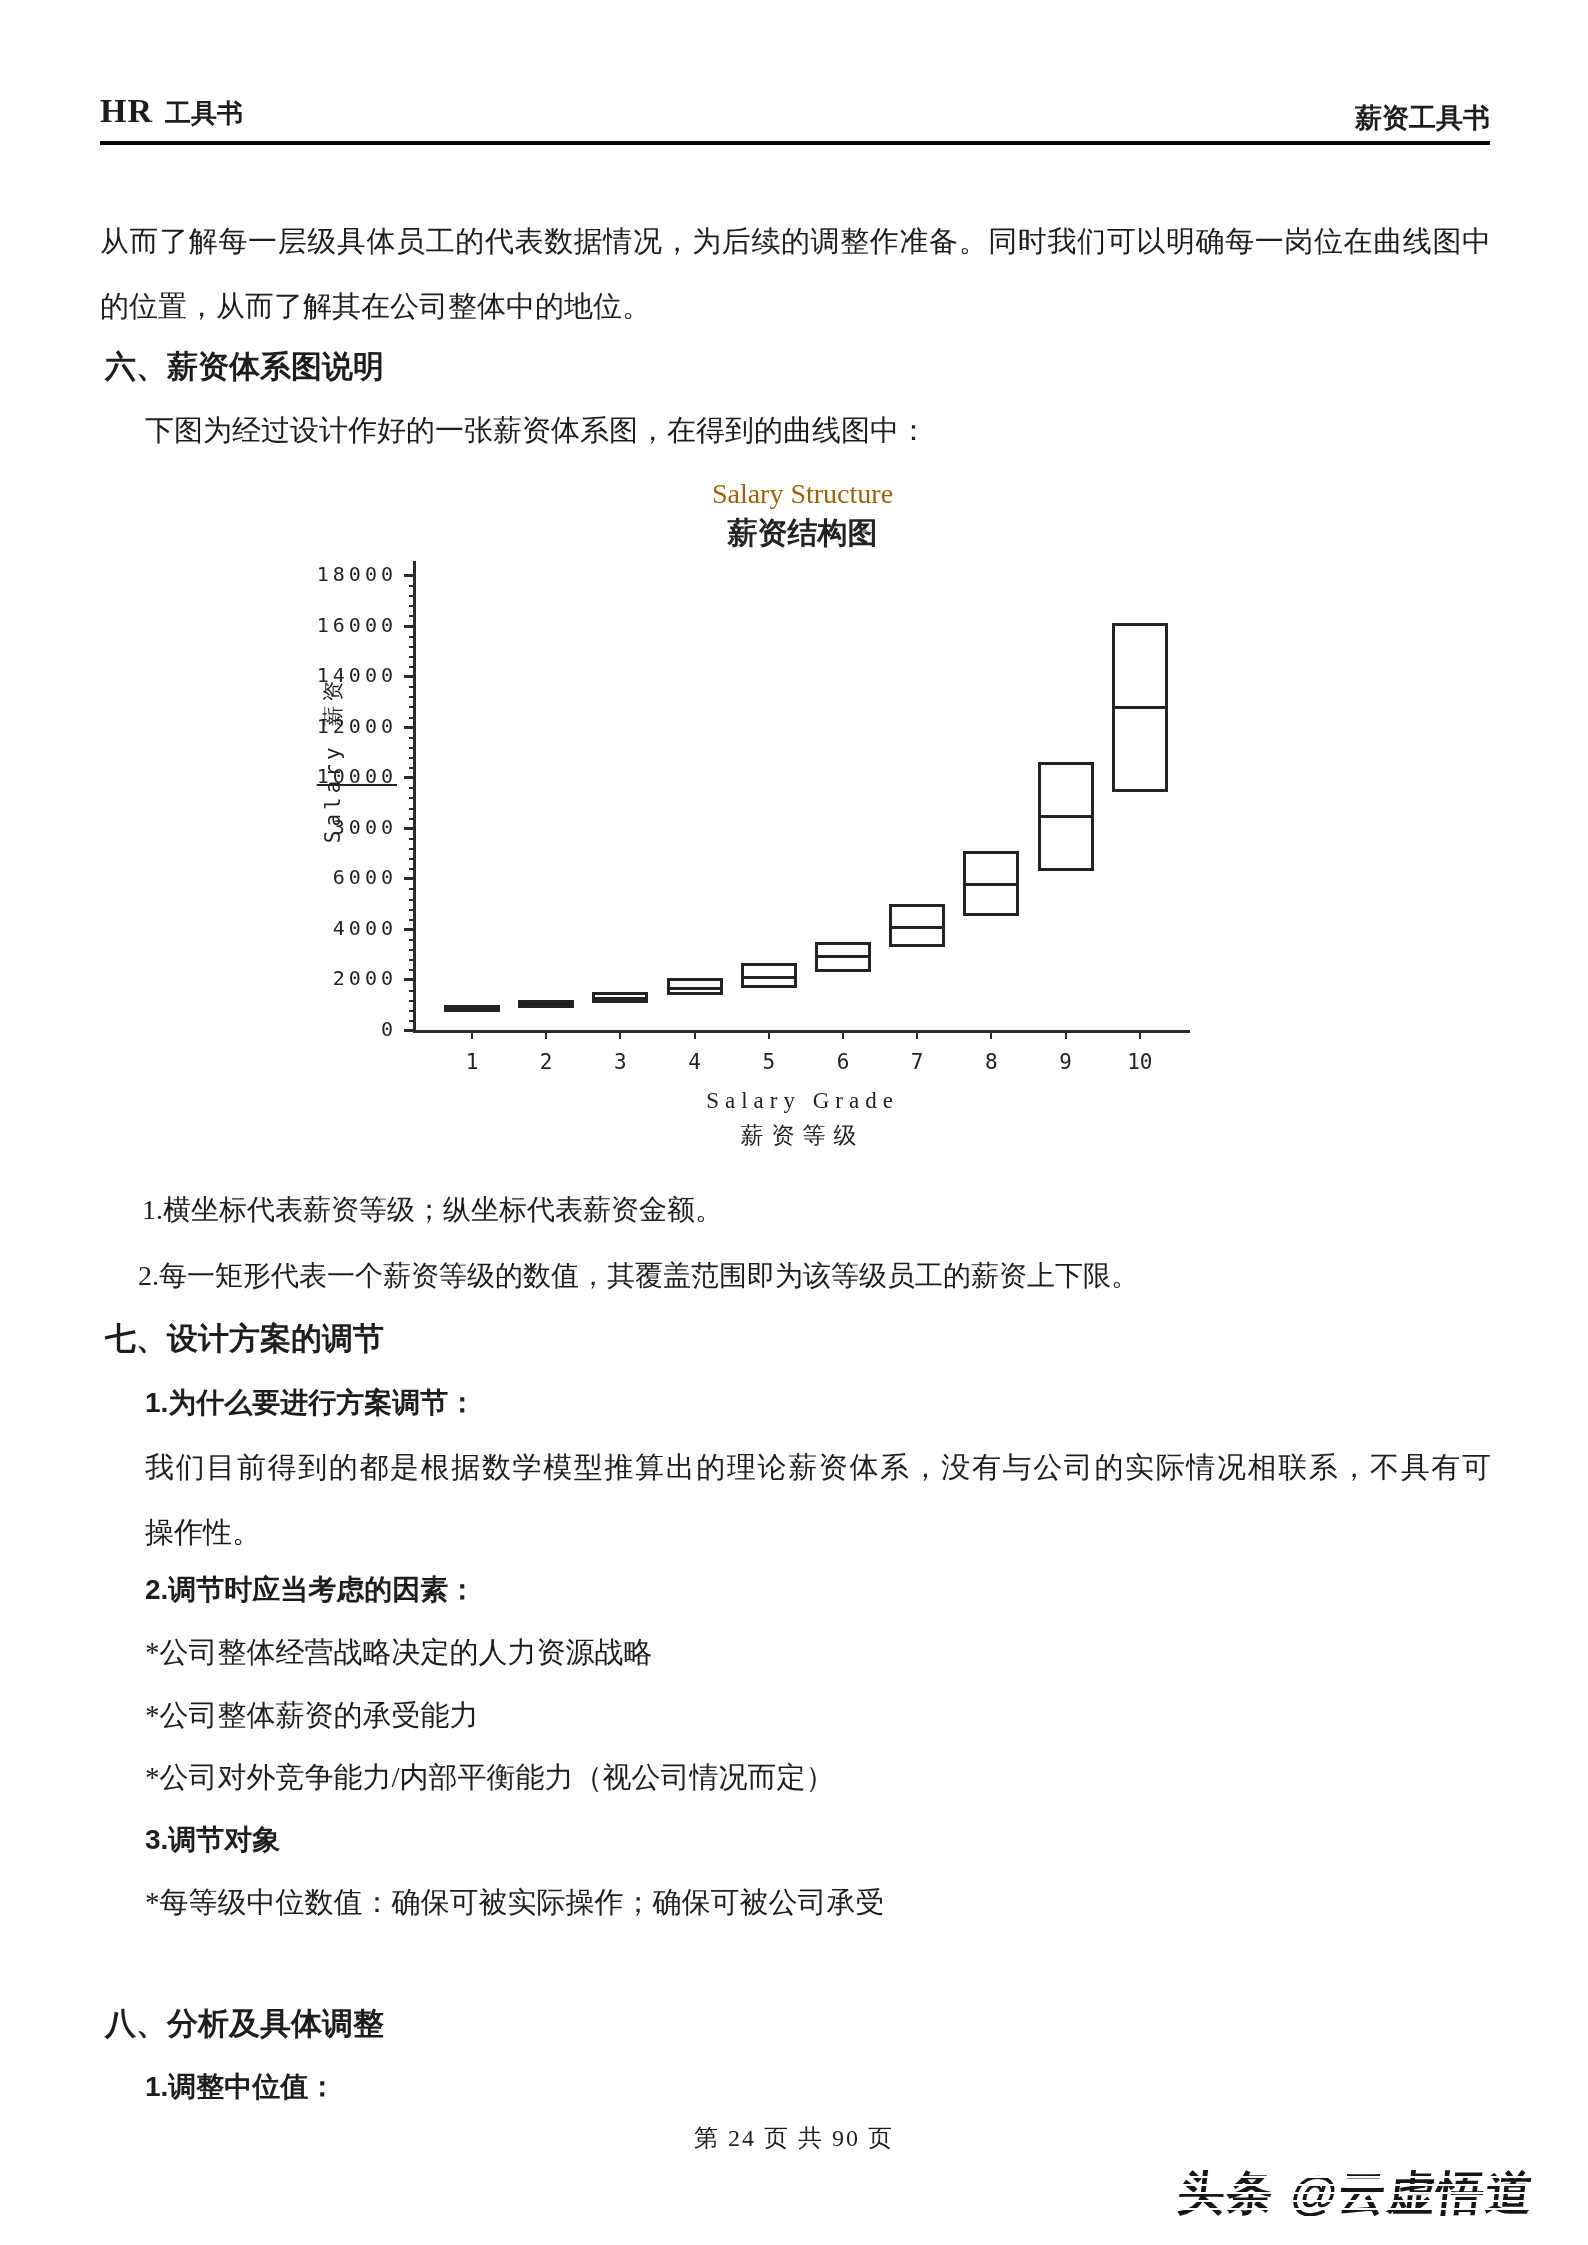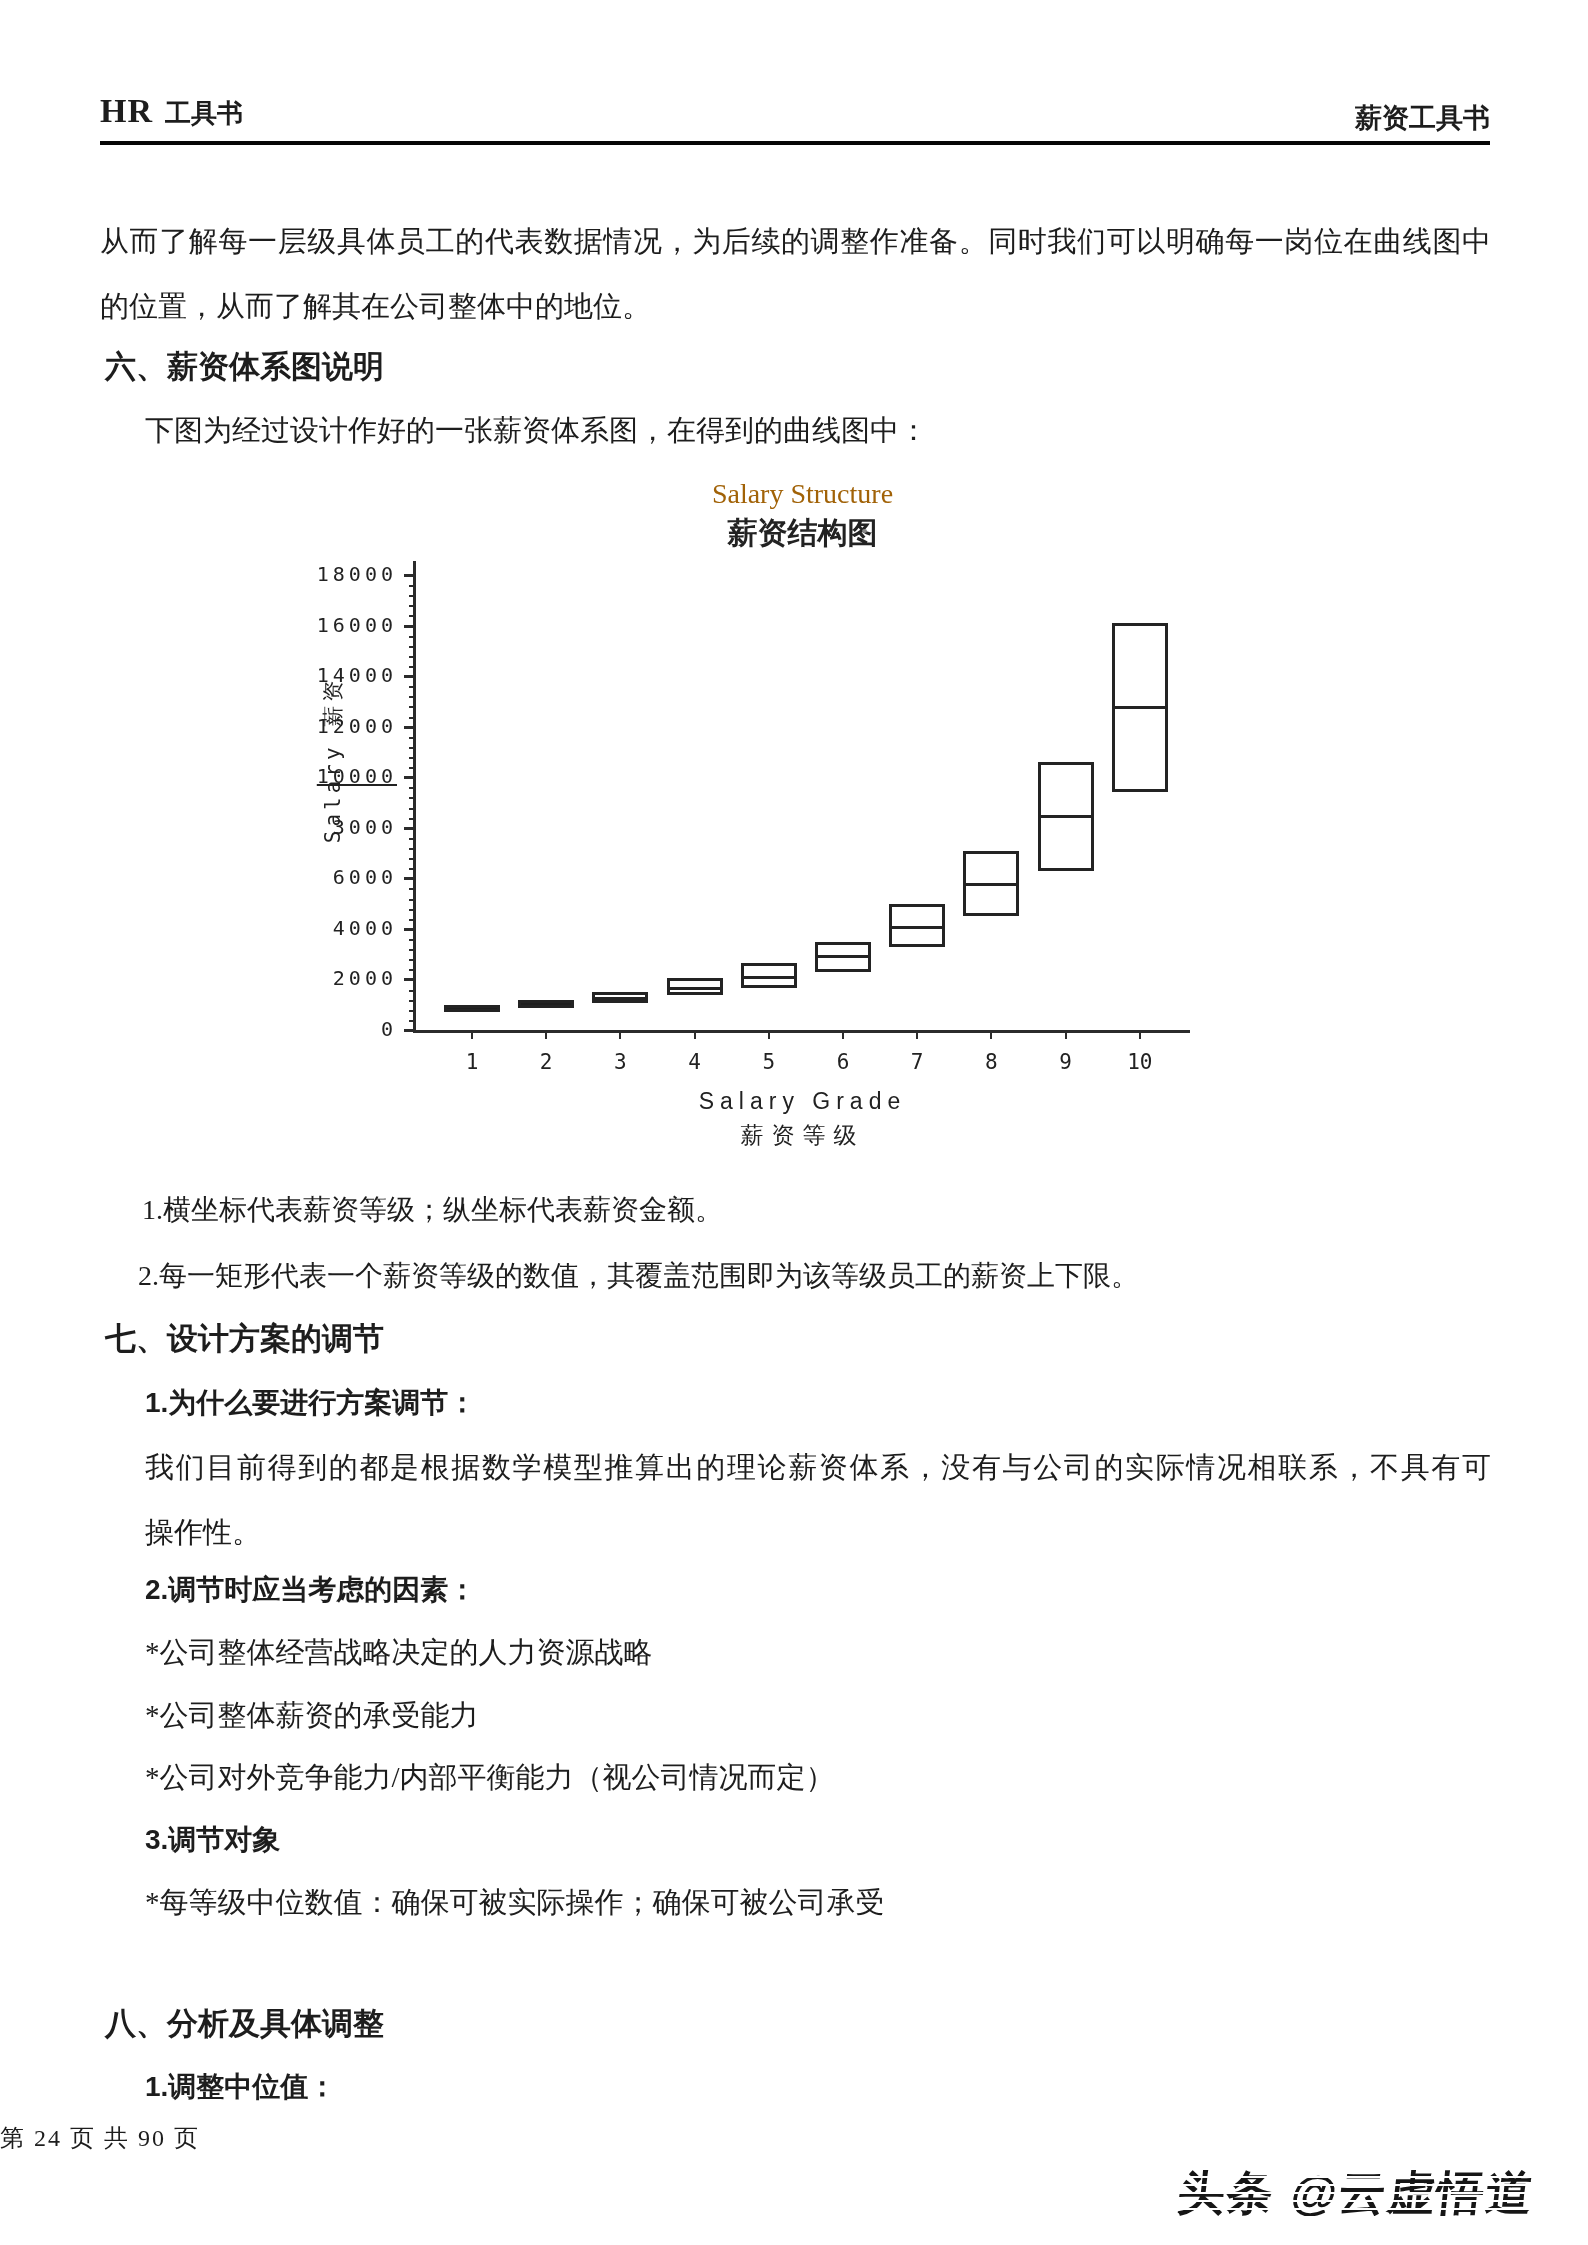--- a/index.html
+++ b/index.html
@@ -33,27 +33,27 @@
         font-family:"DejaVu Sans Mono",monospace;font-size:20px;letter-spacing:4px;color:#222;}
   .xlab{position:absolute;text-align:center;font-family:"DejaVu Sans Mono",monospace;
         font-size:21px;color:#222;}
   .box{position:absolute;border:3px solid #232323;box-sizing:border-box;background:transparent;}
   .box.filled{background:#1e1e1e;}
   .median{position:absolute;left:0;right:0;height:3px;background:#232323;}
   .ylabel-rot{position:absolute;left:172px;top:747px;width:320px;height:26px;text-align:center;
               transform:rotate(-90deg);font-family:"DejaVu Sans Mono",monospace;font-size:21px;
               letter-spacing:4px;color:#222;white-space:nowrap;}
   .xaxis-en{position:absolute;left:415px;top:1088px;width:775px;text-align:center;
-            font-family:Liberation Sans, sans-serif;font-size:23px;letter-spacing:6px;color:#222;}
+            font-family:Liberation Serif, serif;font-size:23px;letter-spacing:6px;color:#222;}
   .xaxis-zh{position:absolute;left:415px;top:1120px;width:775px;text-align:center;
             font-size:23px;letter-spacing:8px;color:#222;font-family:Liberation Mono, monospace;}
   .speck{position:absolute;left:862px;top:529px;width:5px;height:4px;background:#8a8a8a;border-radius:50%;}
 
   
-  .footer{position:absolute;left:0;top:2122px;width:1588px;font-size:24px;letter-spacing:2px;}
+  .footer{position:absolute;left:0;top:2122px;width:1588px;text-align:center;font-size:24px;letter-spacing:2px;}
   .watermark{position:absolute;left:1178px;top:2162px;font-family:"Liberation Sans",sans-serif;
              font-weight:900;font-size:47px;letter-spacing:2px;white-space:nowrap;
              transform:skewX(-6deg);color:transparent;
              background:repeating-linear-gradient(to bottom,#161616 0px,#161616 6px,#ffffff 6px,#ffffff 8px);
              -webkit-background-clip:text;background-clip:text;}
 </style>
 </head>
 <body>
 
 <div id="page">

